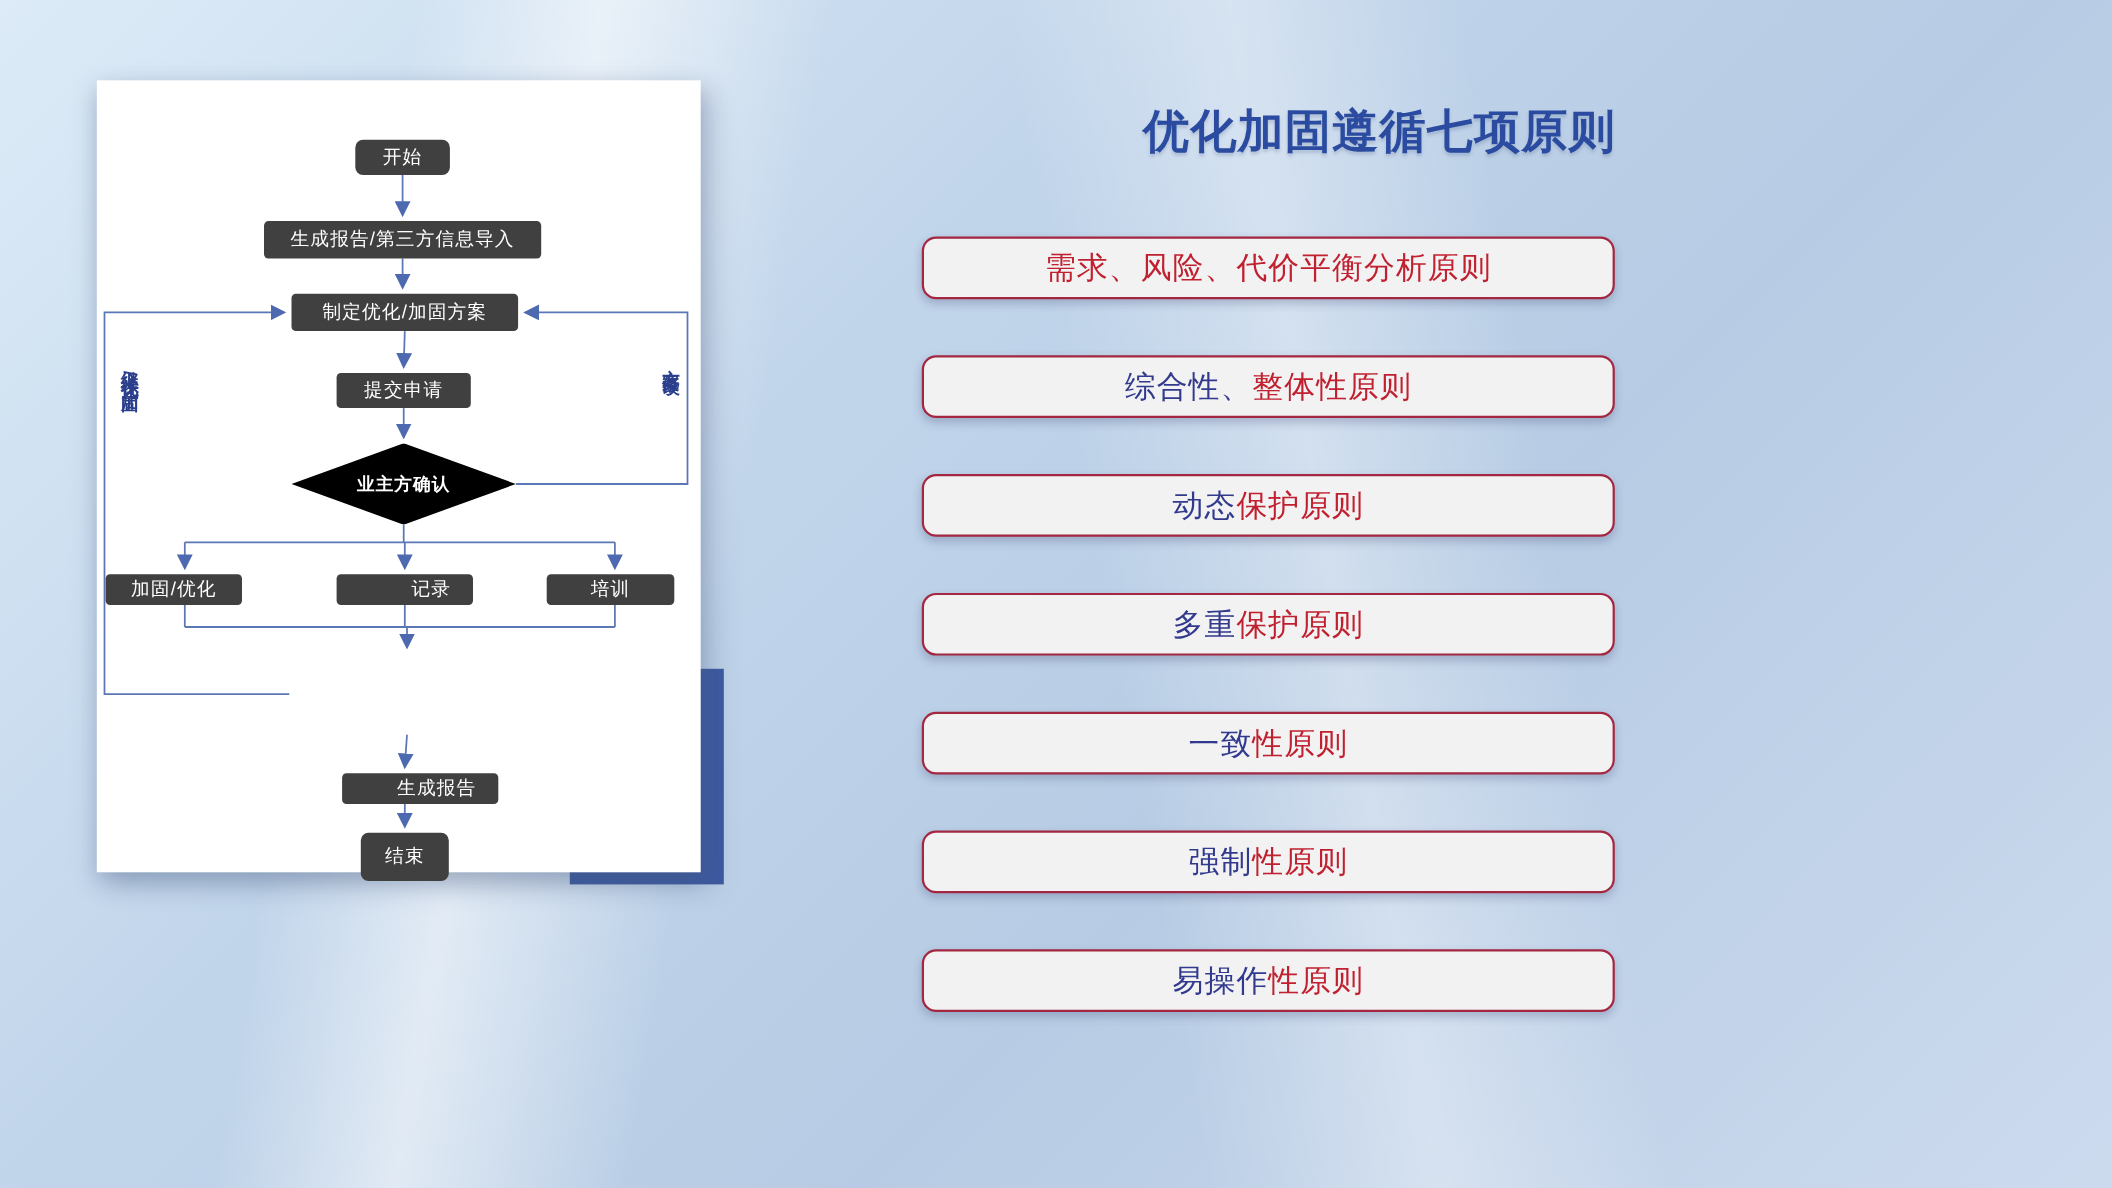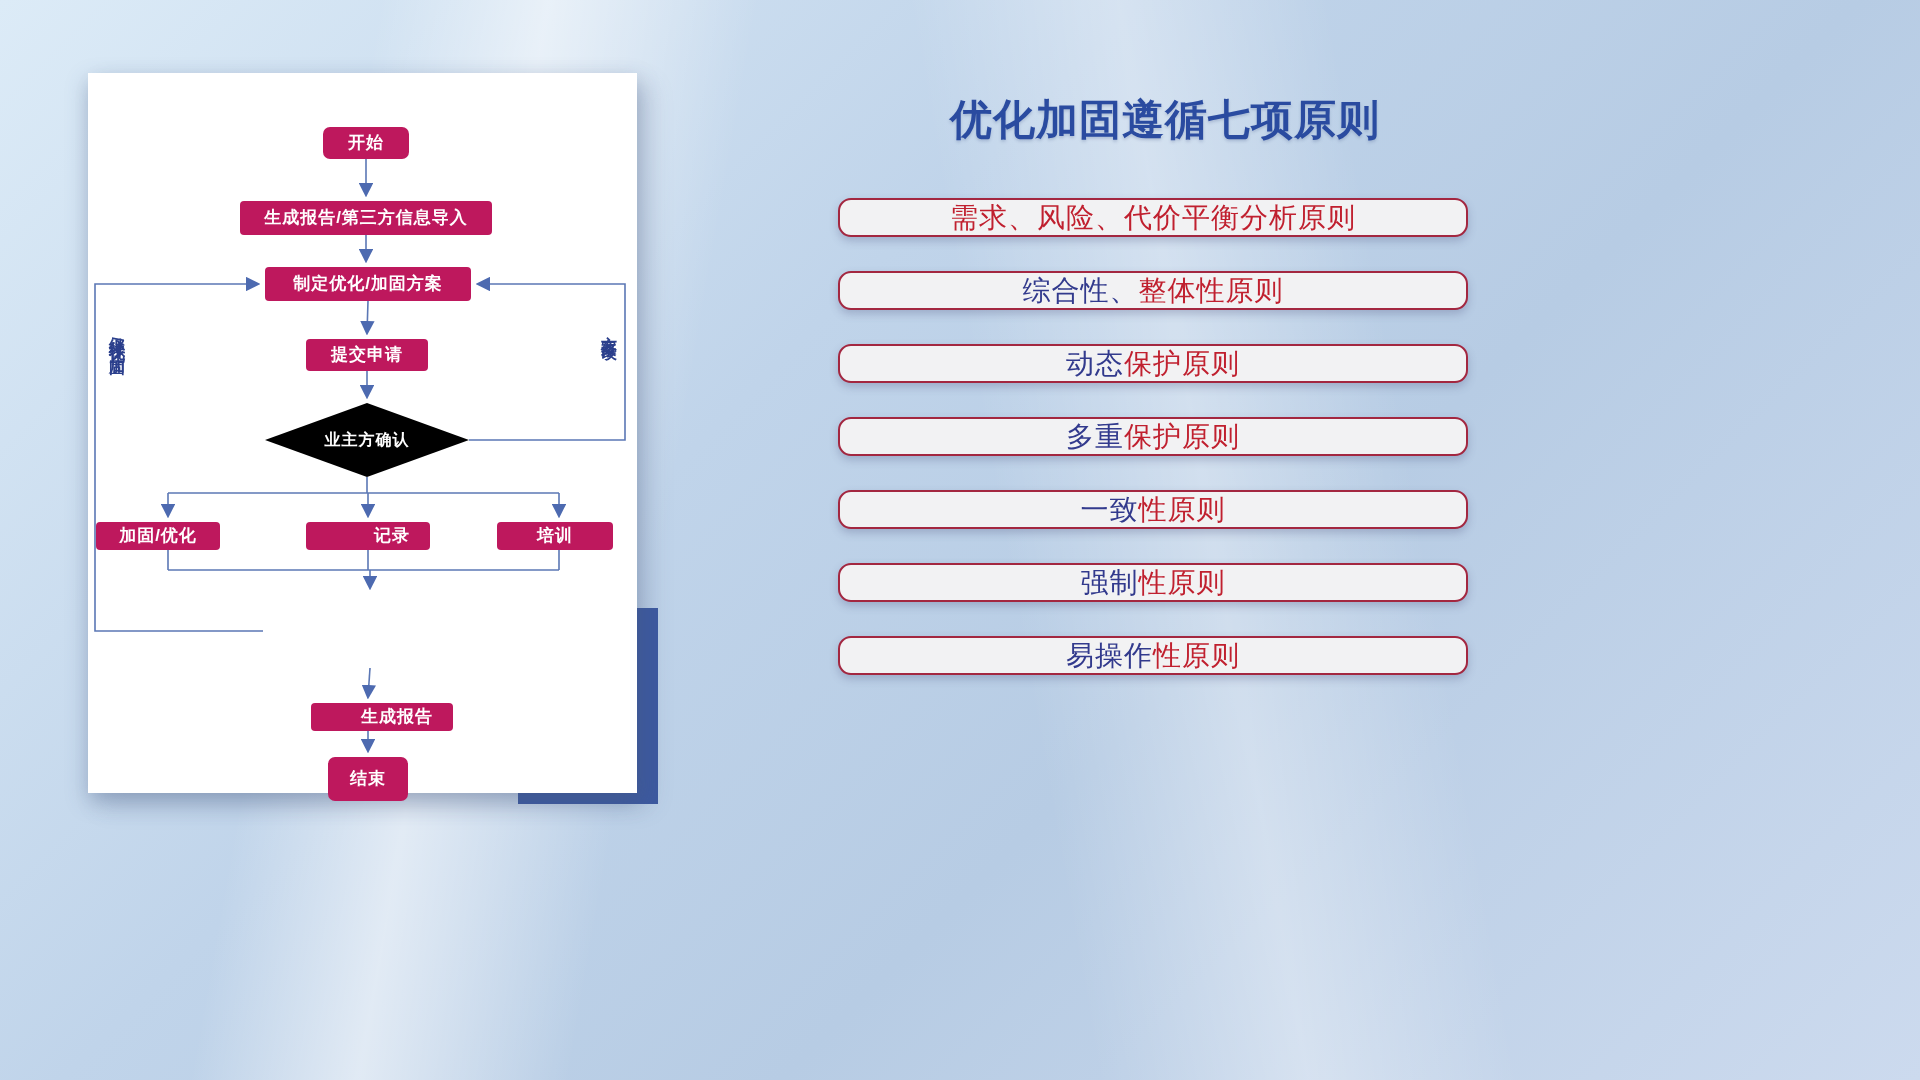--- a/index.html
+++ b/index.html
@@ -21,51 +21,52 @@
   }
   .panel{
     position:absolute; left:88px; top:73px; width:549px; height:720px;
     background:#ffffff; z-index:2;
     box-shadow: 0 8px 20px rgba(70,90,130,.35), 12px 12px 24px rgba(70,90,130,.18);
   }
   .fc-lines{ position:absolute; left:0; top:0; width:549px; height:720px; }
 
   .node{
     position:absolute; display:flex; align-items:center; justify-content:center;
-    background:#be185d; color:#ffffff; font-weight:bold; font-size:17px;
+    background:#404040; color:#ffffff; font-weight:normal; font-size:17px;
     border-radius:4px; text-align:center; line-height:1.1; letter-spacing:1px;
   }
   .node.cap{ border-radius:7px; }
   .node.wide{ font-size:17px; }
   .diamond{
     position:absolute; display:flex; align-items:center; justify-content:center;
     background:#000000; color:#fff; font-weight:bold; font-size:16px; letter-spacing:1px;
     clip-path: polygon(50% 0, 100% 50%, 50% 100%, 0 50%);
   }
   .vlabel{
     position:absolute; writing-mode:vertical-rl; color:#2b3f8c;
     font-size:16px; font-weight:bold; letter-spacing:3px;
   }
 
   
   .right-col{ position:absolute; left:838px; top:0; width:630px; z-index:2; }
   .page-title{
-    position:absolute; left:12px; top:92px; width:630px; text-align:center;
+    position:absolute; left:1px; top:92px; width:630px; text-align:right;
     font-size:42px; font-weight:bold; color:#2a4ba0; letter-spacing:1px;
     text-shadow: 0 2px 3px rgba(70,90,140,.25);
   }
   .principles{
     position:absolute; left:0; top:198px; width:630px;
     display:flex; flex-direction:column; gap:34px;
   }
   .principle{
-    height:39px; border-radius:13px; border:2px solid #a32740;
+    height:57px; border-radius:13px; border:2px solid #a32740;
     background:#f2f2f3; display:flex; align-items:center; justify-content:center;
     font-size:28px; letter-spacing:1px;
     box-shadow: 0 4px 8px rgba(80,85,130,.30);
+    margin-top: 17px;
   }
   .p-prefix{ color:#323a8d; }
   .p-suffix{ color:#c0202f; }
 </style>
 </head>
 <body>
 
 <div class="stage">
 
   <div class="accent-block"></div>

